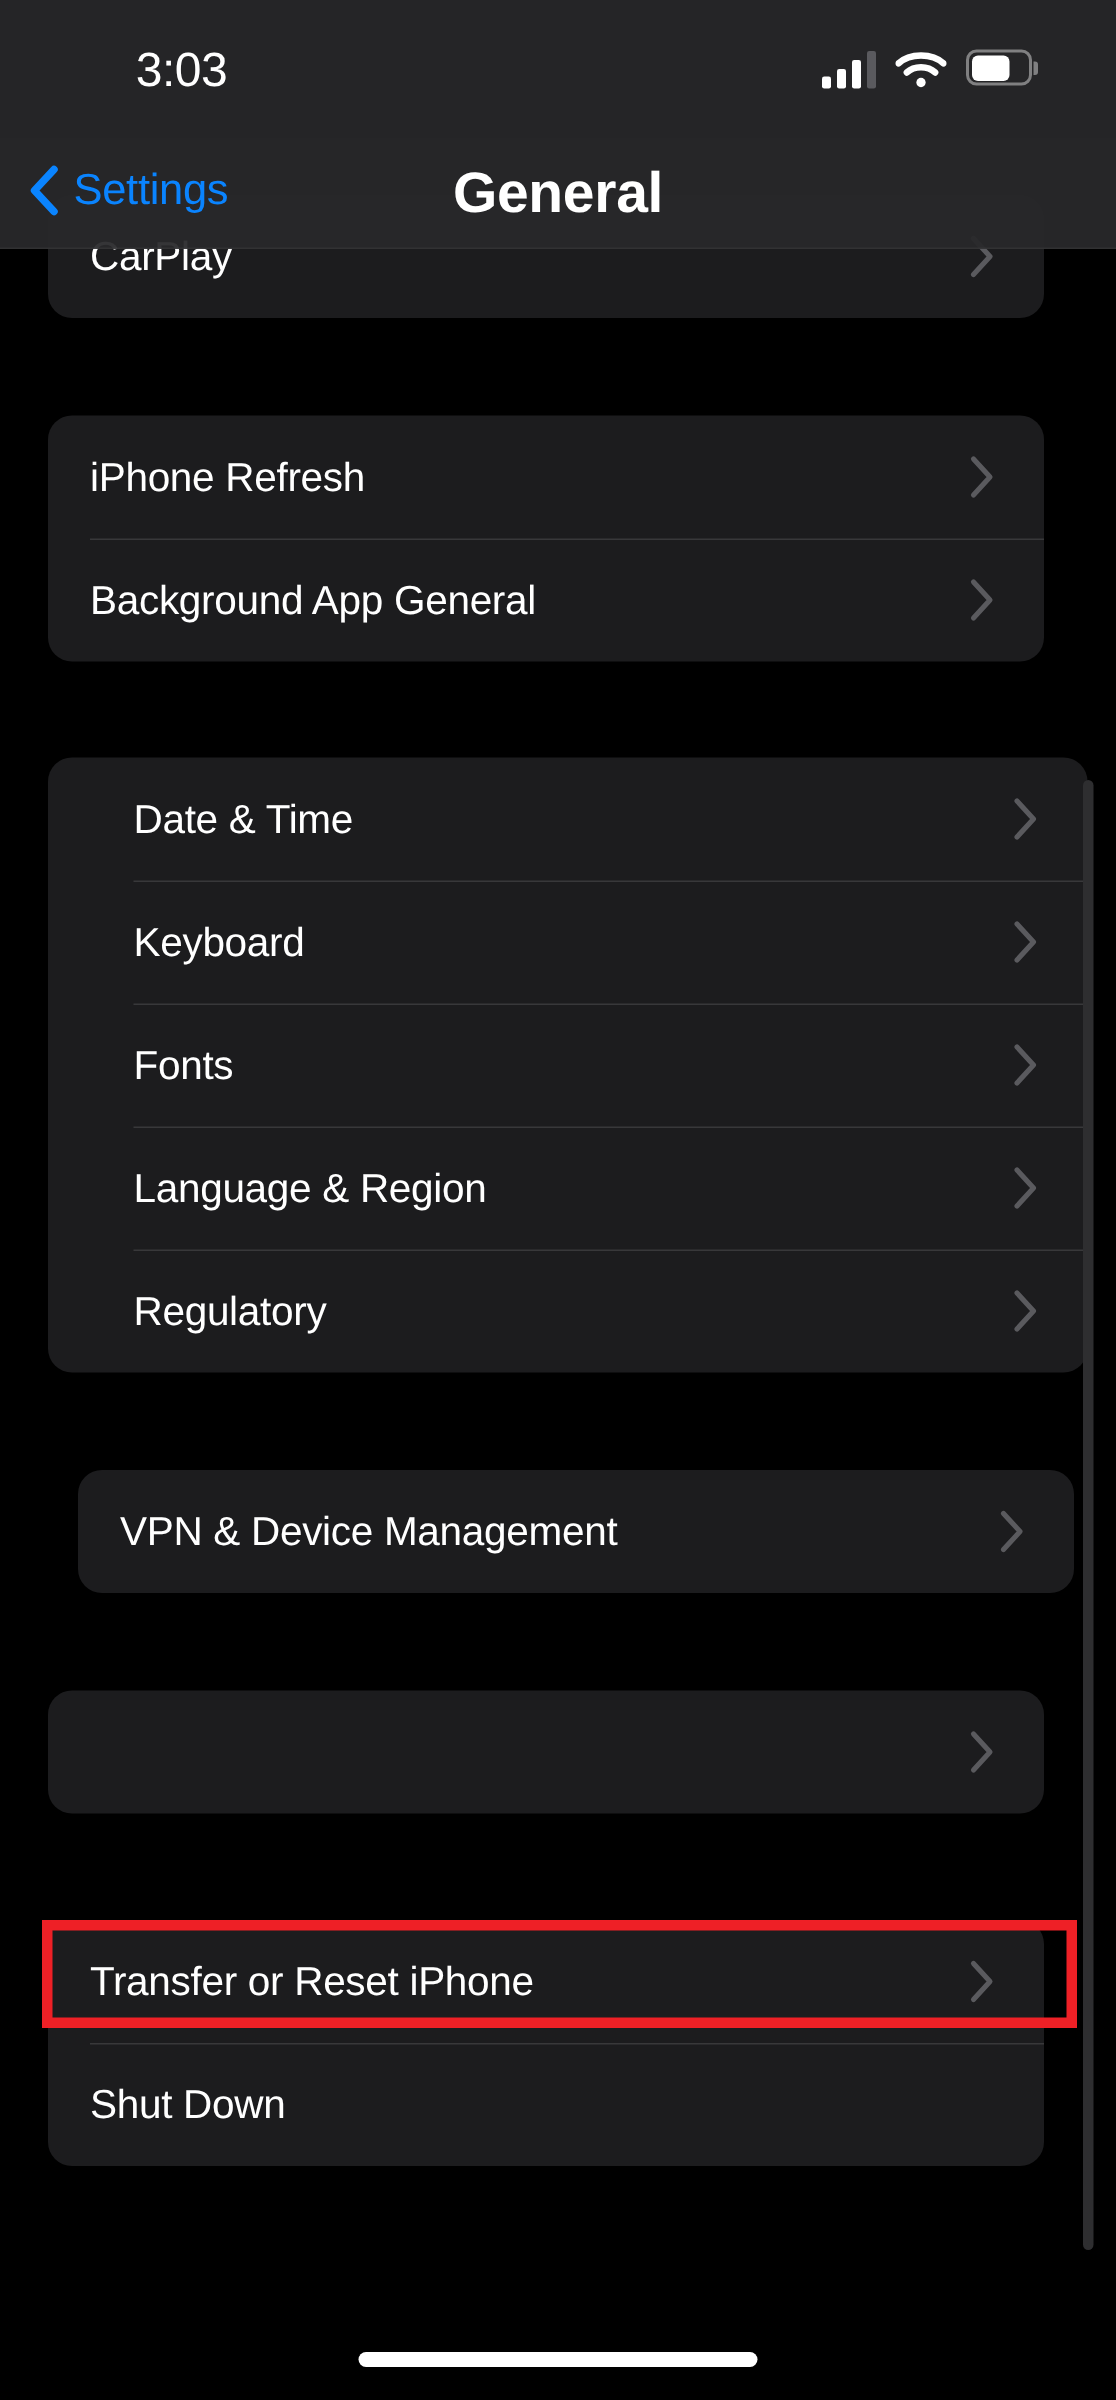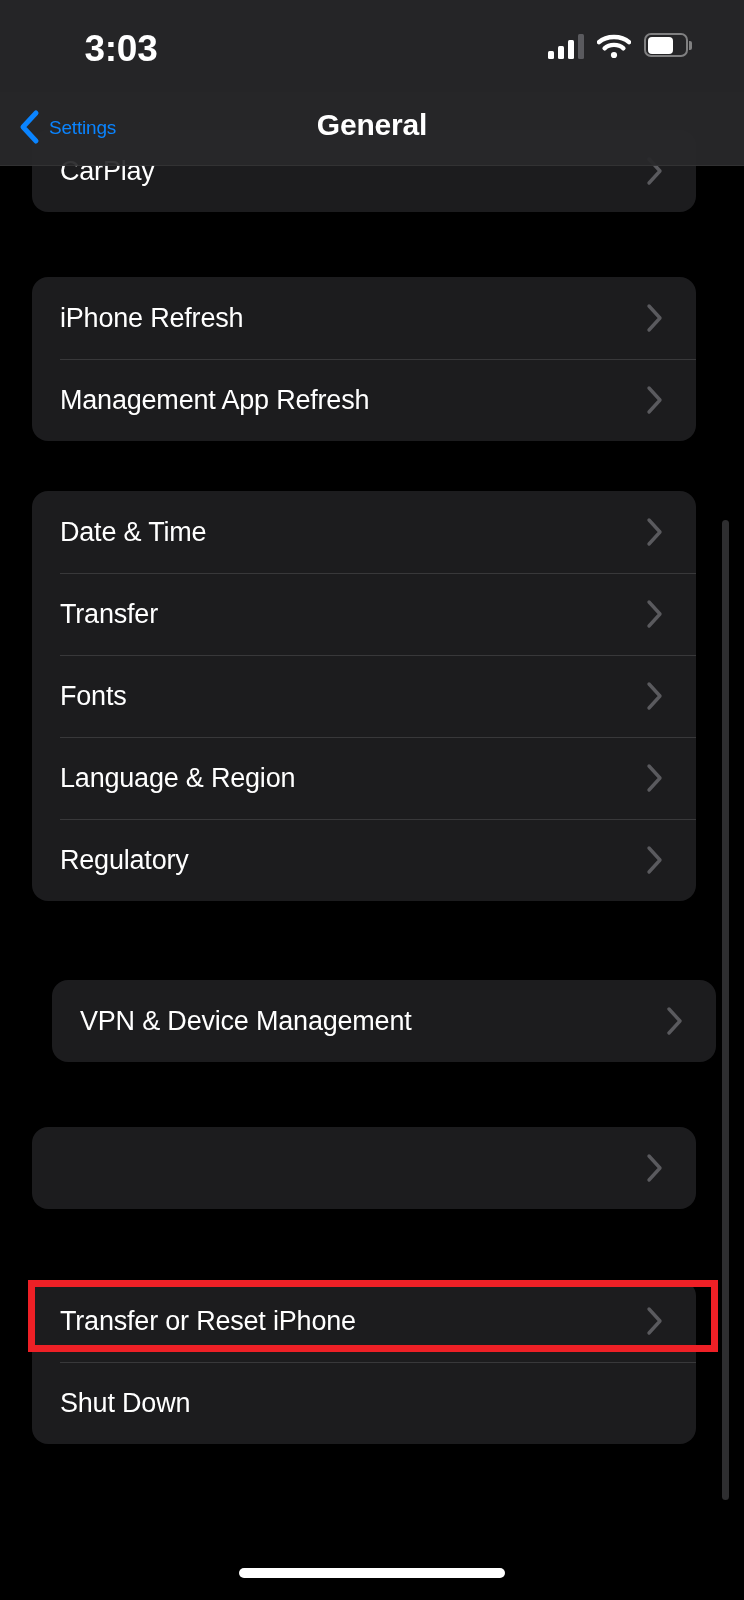--- a/index.html
+++ b/index.html
@@ -88,22 +88,22 @@
     height: 92px;
     z-index: 30;
     background: linear-gradient(180deg, #252527 0%, #252527 100%);
   }
   #status-time {
     position: absolute;
     left: 62px;
     top: 30px;
     width: 118px;
     text-align: center;
-    font-size: 37px;
-    font-weight: bold;
+    font-size: 32px;
+    font-weight: normal;
     color: #FFFFFF;
     letter-spacing: -0.3px;
     line-height: 1;
   }
   #status-icons {
     position: absolute;
     right: 52px;
     top: 28px;
     height: 36px;
     display: flex;
@@ -176,32 +176,32 @@
     left: 18px;
     top: 102px;
     height: 50px;
     display: flex;
     align-items: center;
     gap: 9px;
     cursor: pointer;
   }
   #back-chevron { width: 22px; height: 36px; display: block; }
   #back-label {
-    font-size: 19px;
+    font-size: 29px;
     color: #0A84FF;
     letter-spacing: -0.2px;
     line-height: 1;
   }
   #nav-title {
     position: absolute;
     left: 0;
     top: 110px;
     width: 744px;
     text-align: center;
-    font-size: 30px;
+    font-size: 38px;
     font-weight: bold;
     color: #FFFFFF;
     letter-spacing: -0.2px;
     line-height: 1;
   }
 
   
   #scrollbar {
     position: absolute;
     right: 15px;
@@ -259,39 +259,39 @@
       <div class="group" style="top: 277px;">
         <div class="row">
           <span class="row-label">iPhone Refresh</span>
           <span class="chevron">
             <svg viewBox="0 0 18 30" width="18" height="30" aria-hidden="true">
               <polyline points="3,3 14,15 3,27" fill="none" stroke="#5A5A5E" stroke-width="3.4" stroke-linecap="round" stroke-linejoin="round"></polyline>
             </svg>
           </span>
         </div>
         <div class="row">
-          <span class="row-label">Management App Refresh</span>
-          <span class="chevron">
-            <svg viewBox="0 0 18 30" width="18" height="30" aria-hidden="true">
-              <polyline points="3,3 14,15 3,27" fill="none" stroke="#5A5A5E" stroke-width="3.4" stroke-linecap="round" stroke-linejoin="round"></polyline>
-            </svg>
-          </span>
-        </div>
-      </div>
-      <div class="group" style="top: 491px;">
+          <span class="row-label">Background App General</span>
+          <span class="chevron">
+            <svg viewBox="0 0 18 30" width="18" height="30" aria-hidden="true">
+              <polyline points="3,3 14,15 3,27" fill="none" stroke="#5A5A5E" stroke-width="3.4" stroke-linecap="round" stroke-linejoin="round"></polyline>
+            </svg>
+          </span>
+        </div>
+      </div>
+      <div class="group" style="top: 505px; padding-left: 29px;">
         <div class="row">
           <span class="row-label">Date &amp; Time</span>
           <span class="chevron">
             <svg viewBox="0 0 18 30" width="18" height="30" aria-hidden="true">
               <polyline points="3,3 14,15 3,27" fill="none" stroke="#5A5A5E" stroke-width="3.4" stroke-linecap="round" stroke-linejoin="round"></polyline>
             </svg>
           </span>
         </div>
         <div class="row">
-          <span class="row-label">Transfer</span>
+          <span class="row-label">Keyboard</span>
           <span class="chevron">
             <svg viewBox="0 0 18 30" width="18" height="30" aria-hidden="true">
               <polyline points="3,3 14,15 3,27" fill="none" stroke="#5A5A5E" stroke-width="3.4" stroke-linecap="round" stroke-linejoin="round"></polyline>
             </svg>
           </span>
         </div>
         <div class="row">
           <span class="row-label">Fonts</span>
           <span class="chevron">
             <svg viewBox="0 0 18 30" width="18" height="30" aria-hidden="true">

